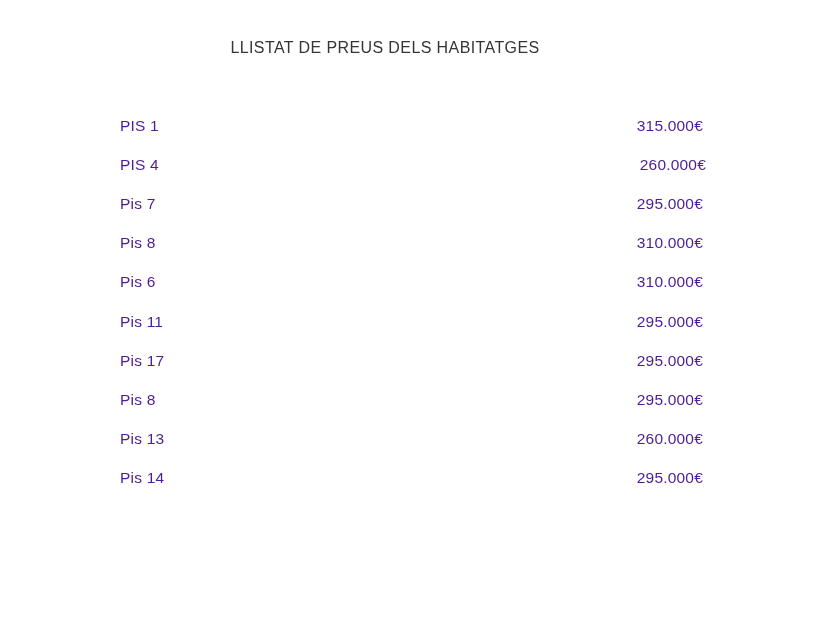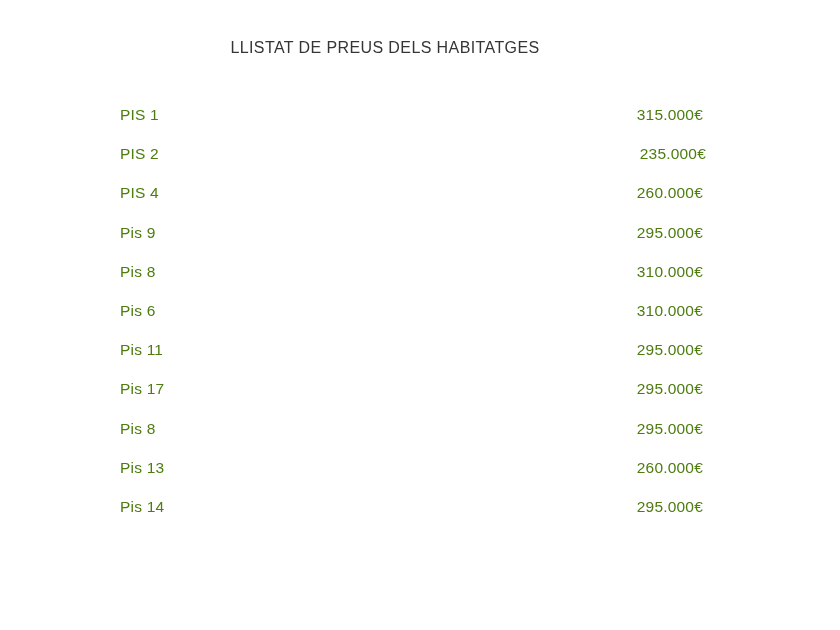--- a/index.html
+++ b/index.html
@@ -30,56 +30,53 @@
   .rows {
     position: absolute;
     top: 106px;
     left: 120px;
     width: 583px; 
   }
   .row {
     height: 39.2px;
     display: flex;
     justify-content: space-between;
+    align-items: center;
     font-size: 15.5px;
-    color: #4d7c0f;
+    color: #4c1d95;
   }
   .row .label { letter-spacing: 0.2px; }
   .row .price { letter-spacing: 0.2px; }
   
   .row:nth-child(2) .price { transform: translateX(3px); }
 </style>
 </head>
 <body>
 
 <div class="page">
 
   <div class="doc-title">LLISTAT DE PREUS DELS HABITATGES</div>
 
   <div class="rows">
 
     <div class="row">
       <span class="label">PIS 1</span>
       <span class="price">315.000€</span>
     </div>
 
-    <div class="row">
-      <span class="label">PIS 2</span>
-      <span class="price">235.000€</span>
-    </div>
 
 
     <div class="row">
       <span class="label">PIS 4</span>
       <span class="price">260.000€</span>
     </div>
 
 
     <div class="row">
-      <span class="label">Pis 9</span>
+      <span class="label">Pis 7</span>
       <span class="price">295.000€</span>
     </div>
 
 
     <div class="row">
       <span class="label">Pis 8</span>
       <span class="price">310.000€</span>
     </div>
 
     <div class="row">

